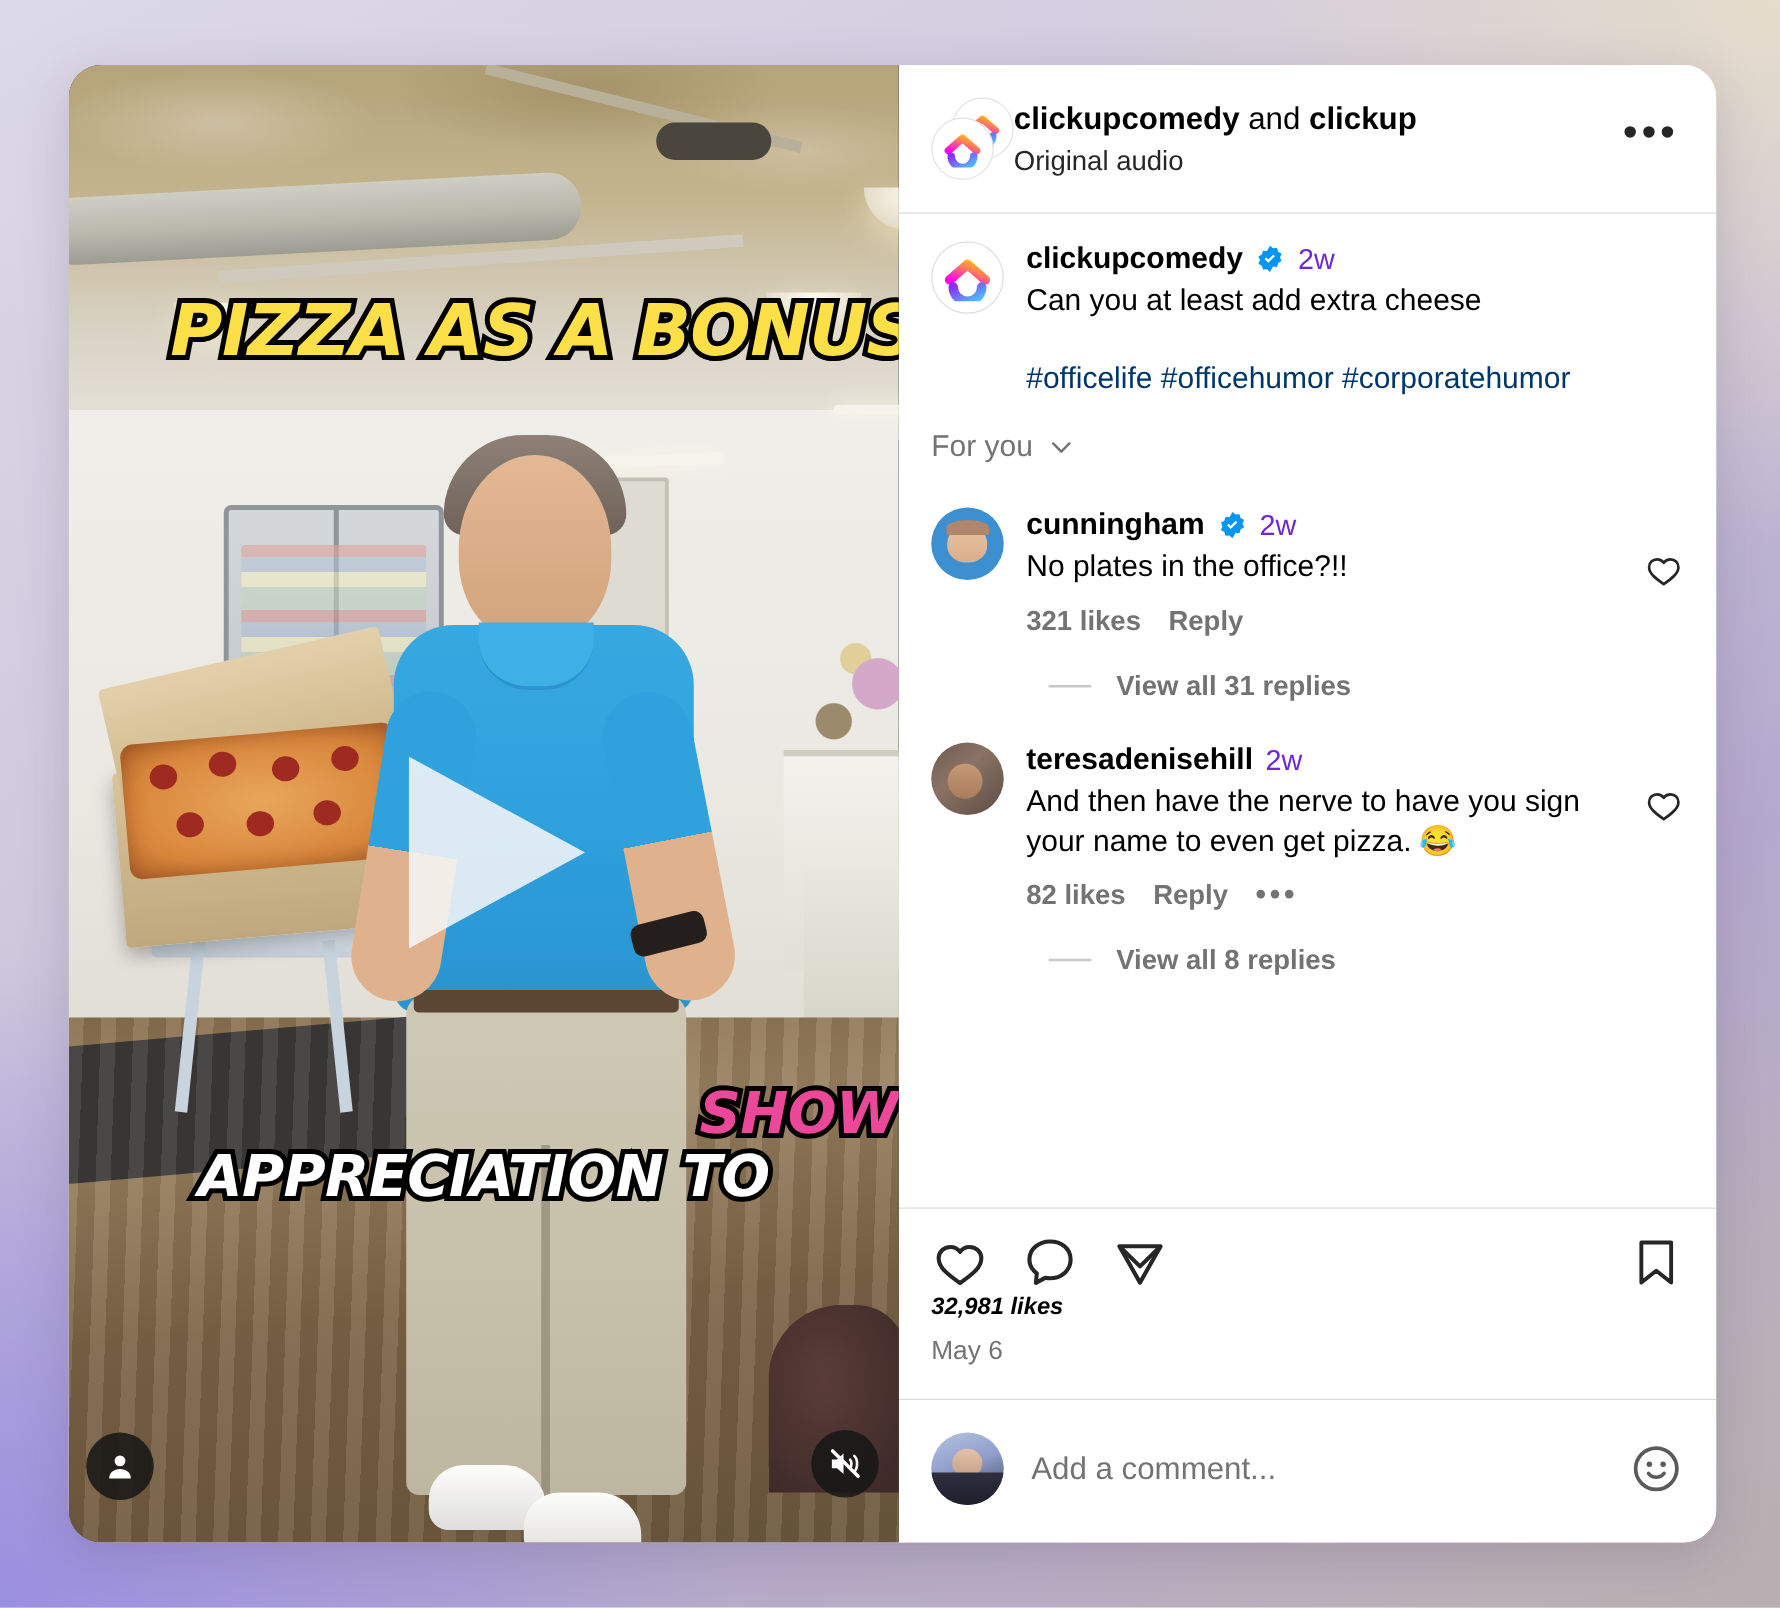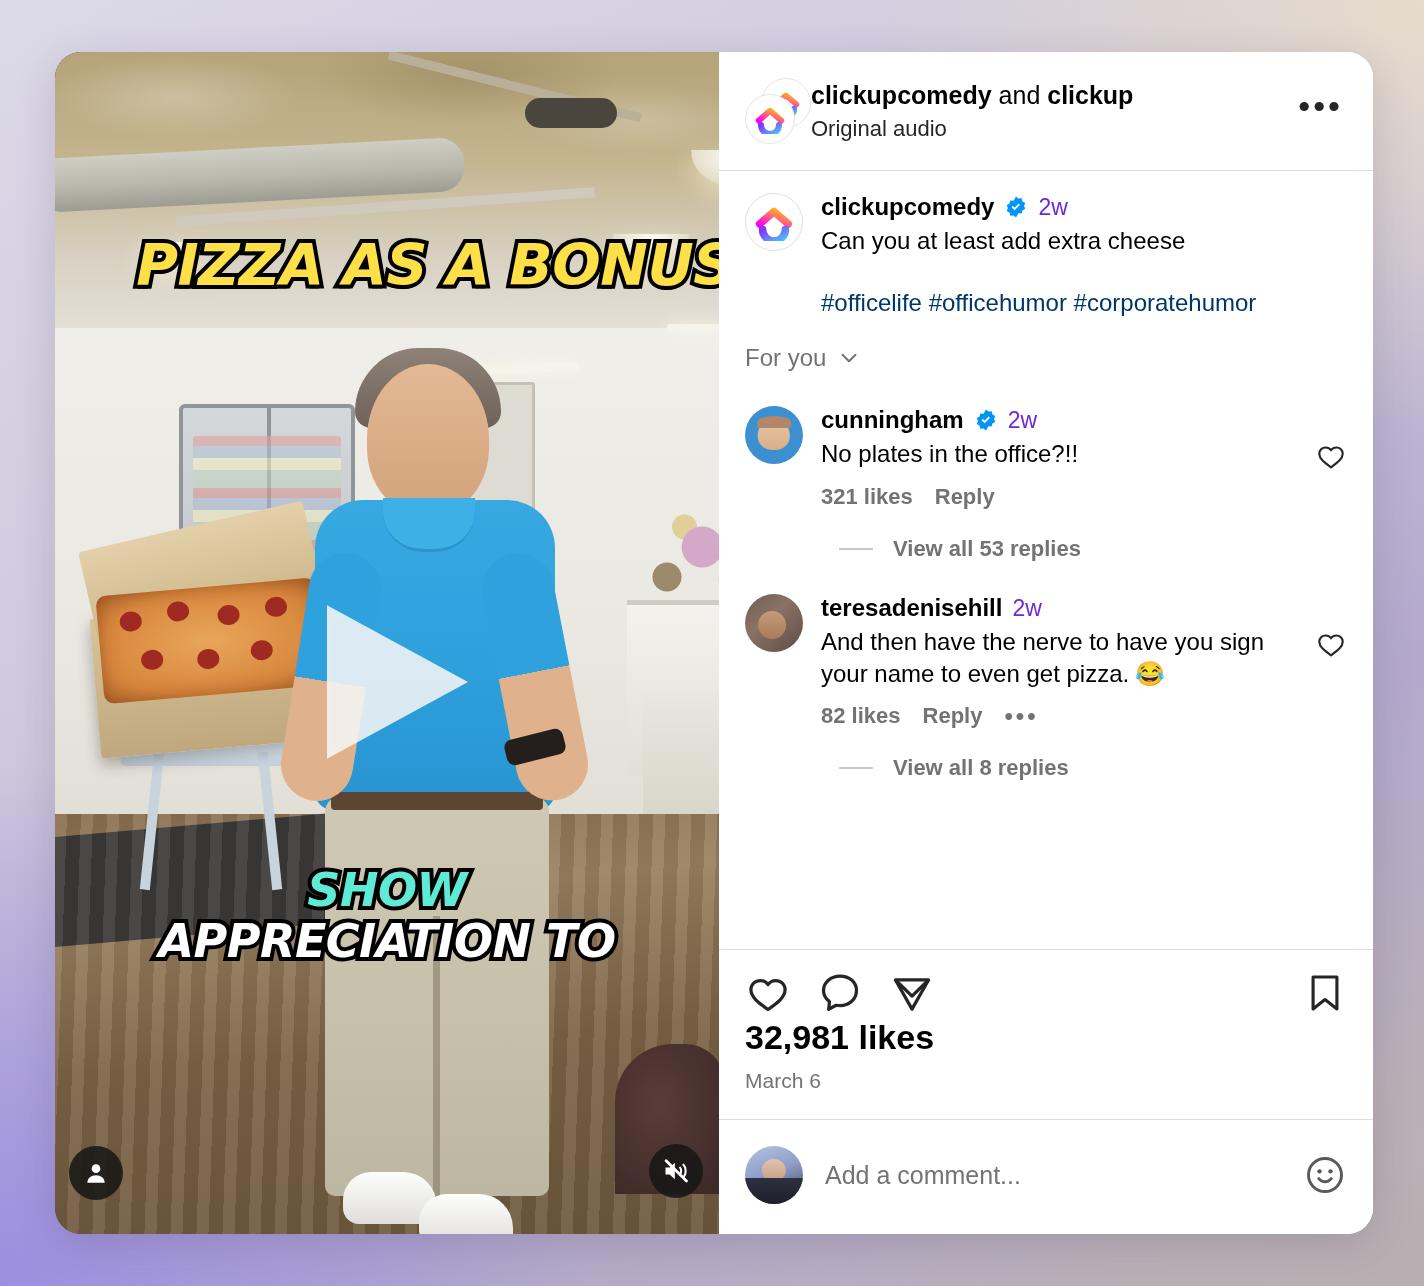--- a/index.html
+++ b/index.html
@@ -224,21 +224,21 @@
     letter-spacing: -0.5px;
     line-height: 1.02;
     user-select: none;
   }
   .cap-top { top: 184px; font-size: 57px; color: #fde047;
     -webkit-text-stroke: 8px #000; paint-order: stroke fill;
     text-shadow: 0 4px 0 #000;
     margin-left: 48px;
   }
   .cap-bot { top: 815px; }
-  .cap-bot .l1 { font-size: 46px; color: #5eead4; -webkit-text-stroke: 8px #000; paint-order: stroke fill; display:block; }
+  .cap-bot .l1 { font-size: 46px; color: #ec4899; -webkit-text-stroke: 8px #000; paint-order: stroke fill; display:block;text-align:right; }
   .cap-bot .l2 { font-size: 46px; color: #ffffff; -webkit-text-stroke: 8px #000; paint-order: stroke fill; display:block; margin-top: 4px; }
 
   .play-btn {
     position: absolute; left: 50%; top: 630px; transform: translate(-50%,-50%);
     width: 0; height: 0; cursor: pointer;
   }
   .play-tri {
     width: 150px; height: 160px;
     background: rgba(255,255,255,.84);
     clip-path: polygon(6% 2%, 100% 50%, 6% 98%);
@@ -324,21 +324,21 @@
     cursor: pointer;
   }
   .rline { width: 34px; height: 2px; background: #c7c7c7; }
   .replies span { font-size: 22px; color: #737373; font-weight: 600; }
 
   
   .sp-actions { padding: 20px 26px 0 26px; }
   .act-row { display: flex; align-items: center; gap: 26px; }
   .act-btn { cursor: pointer; display: flex; }
   .act-spacer { flex: 1 1 auto; }
-  .likes { font-size: 34px; font-weight: 700; color: #000; margin-top: 2px; cursor: pointer; }
+  .likes { font-size: 19px; font-weight: 700; color: #000; margin-top: 2px; cursor: pointer; font-style: italic; }
   .date { font-size: 21px; color: #737373; margin-top: 12px; }
 
   .sp-input {
     display: flex; align-items: center; gap: 22px;
     padding: 26px 26px 30px 26px;
   }
   .inp {
     flex: 1 1 auto; border: none; outline: none;
     font-size: 25px; color: #000; font-family: inherit; background: transparent;
   }
@@ -569,21 +569,21 @@
           </div>
         </div>
         <div class="heart-sm">
           <svg width="32" height="32" viewBox="0 0 24 24">
             <path d="M12 20.5C7 16.9 3.2 14 3.2 10.3 3.2 7.6 5.3 5.6 8 5.6c1.6 0 3.1.8 4 2.1.9-1.3 2.4-2.1 4-2.1 2.7 0 4.8 2 4.8 4.7 0 3.7-3.8 6.6-8.8 10.2z" stroke="#262626" stroke-width="1.6" fill="none" stroke-linejoin="round"></path>
           </svg>
         </div>
       </div>
       <div class="replies">
         <span class="rline"></span>
-        <span>View all 53 replies</span>
+        <span>View all 31 replies</span>
       </div>
 
       <div class="comment">
         <div class="av sz58 ph-teresa"></div>
         <div class="cbody">
           <div class="name-line">
             <span class="uname">teresadenisehill</span>
             <span class="time">2w</span>
           </div>
           <div class="ctext">And then have the nerve to have you sign your name to even get pizza. 😂</div>
@@ -626,21 +626,21 @@
           </svg>
         </div>
         <div class="act-spacer"></div>
         <div class="act-btn">
           <svg width="44" height="44" viewBox="0 0 24 24">
             <path d="M5.5 3.3h13v17.4L12 15.6l-6.5 5.1z" stroke="#262626" stroke-width="1.7" fill="none" stroke-linejoin="round"></path>
           </svg>
         </div>
       </div>
       <div class="likes">32,981 likes</div>
-      <div class="date">March 6</div>
+      <div class="date">May 6</div>
     </div>
 
     <div class="divider" style="margin-top:26px"></div>
 
     <div class="sp-input">
       <div class="av sz58 ph-me"></div>
       <input class="inp" type="text" placeholder="Add a comment..." style="">
       <div class="emo-btn">
         <svg width="44" height="44" viewBox="0 0 24 24">
           <circle cx="12" cy="12" r="9" stroke="#5a5a5a" stroke-width="1.6" fill="none"></circle>

